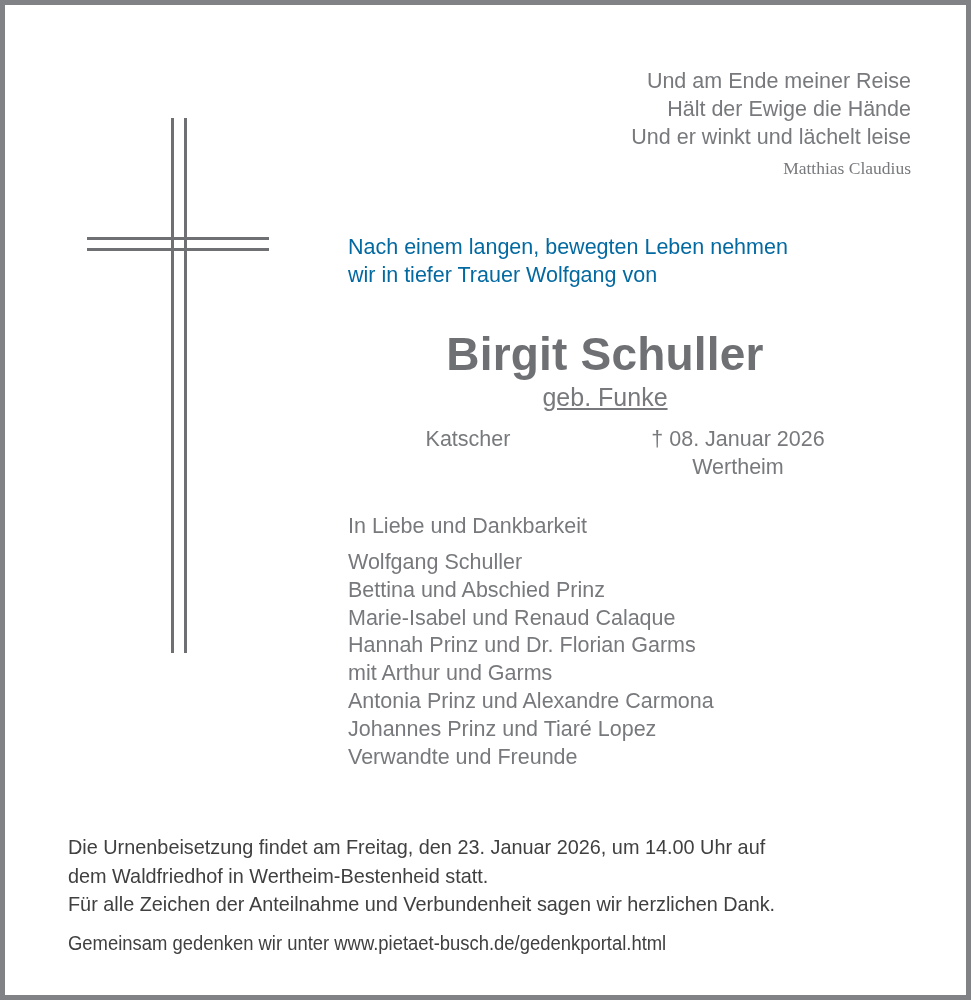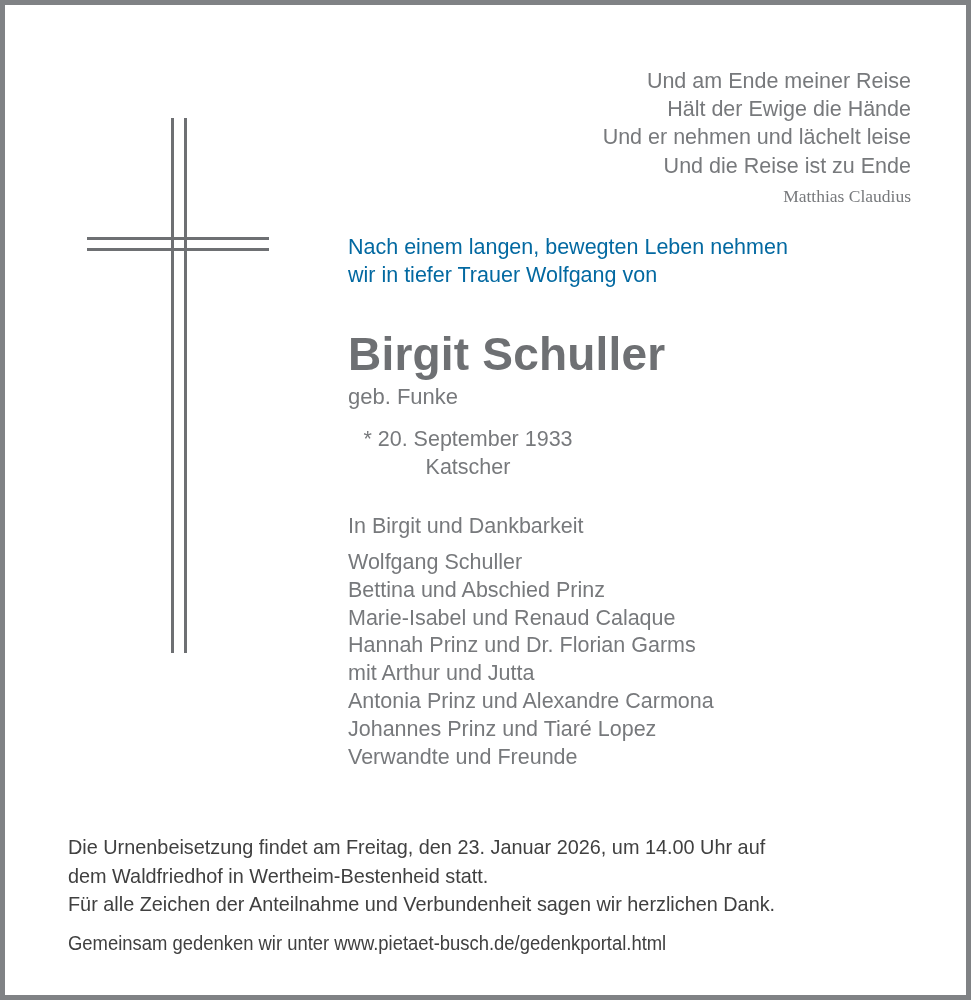--- a/index.html
+++ b/index.html
@@ -72,36 +72,38 @@
     color: #0369a1;
     font-size: 21.5px;
     line-height: 28px;
     text-align: left;
   }
   #intro-block { position: absolute; top: 228px; left: 0; width: 540px; }
 
   #name-block {
     position: absolute;
     top: 322px;
-    left: 0;
+    left: 7px;
     width: 500px;
+    text-align: center;
   }
   #deceased-name {
     font-size: 46px;
     font-weight: bold;
     color: #6e7073;
     letter-spacing: 0.2px;
     line-height: 54px;
     white-space: nowrap;
   }
   #maiden-name {
-    font-size: 22px;
+    font-size: 25px;
     color: #77797c;
     line-height: 28px;
     margin-top: 2px;
+    text-decoration: underline;
   }
 
   #dates {
     position: absolute;
     top: 420px;
     left: 0;
     width: 510px;
     display: flex;
     justify-content: space-between;
     color: #77797c;
@@ -157,52 +159,54 @@
   <div id="cross">
     <div class="cross-line cv1"></div>
     <div class="cross-line cv2"></div>
     <div class="cross-line ch1"></div>
     <div class="cross-line ch2"></div>
   </div>
 
   <div id="poem">
     <div class="pline">Und am Ende meiner Reise</div>
     <div class="pline">Hält der Ewige die Hände</div>
-    <div class="pline">Und er nehmen und lächelt leise</div>
-    <div class="pline">Und die Reise ist zu Ende</div>
+    <div class="pline">Und er winkt und lächelt leise</div>
     <div class="attrib">Matthias Claudius</div>
   </div>
 
   <div id="main">
 
     <div id="intro-block">
       <div class="intro">Nach einem langen, bewegten Leben nehmen</div>
       <div class="intro">wir in tiefer Trauer Wolfgang von</div>
     </div>
 
     <div id="name-block">
       <div id="deceased-name">Birgit Schuller</div>
       <div id="maiden-name">geb. Funke</div>
     </div>
 
     <div id="dates">
       <div class="date-col">
-        <span>* 20. September 1933</span>
         <span class="place">Katscher</span>
       </div>
+      <div class="date-col">
+        <span>† 08. Januar 2026</span>
+        <span class="place">Wertheim</span>
+      </div>
     </div>
 
     <div id="family-block">
-      <div id="family-intro">In Birgit und Dankbarkeit</div>
+      <div id="family-intro">In Liebe und Dankbarkeit</div>
       <div id="family-list">
         <div class="fname">Wolfgang Schuller</div>
         <div class="fname">Bettina und Abschied Prinz</div>
         <div class="fname">Marie-Isabel und Renaud Calaque</div>
         <div class="fname">Hannah Prinz und Dr. Florian Garms</div>
-        <div class="fname">mit Arthur und Jutta</div>
+        <div class="fname">mit Arthur und Garms</div>
         <div class="fname">Antonia Prinz und Alexandre Carmona</div>
         <div class="fname">Johannes Prinz und Tiaré Lopez</div>
         <div class="fname">Verwandte und Freunde</div>
       </div>
     </div>
 
   </div>
 
   <div id="footer">
     <div class="fline">Die Urnenbeisetzung findet am Freitag, den 23. Januar 2026, um 14.00 Uhr auf</div>

